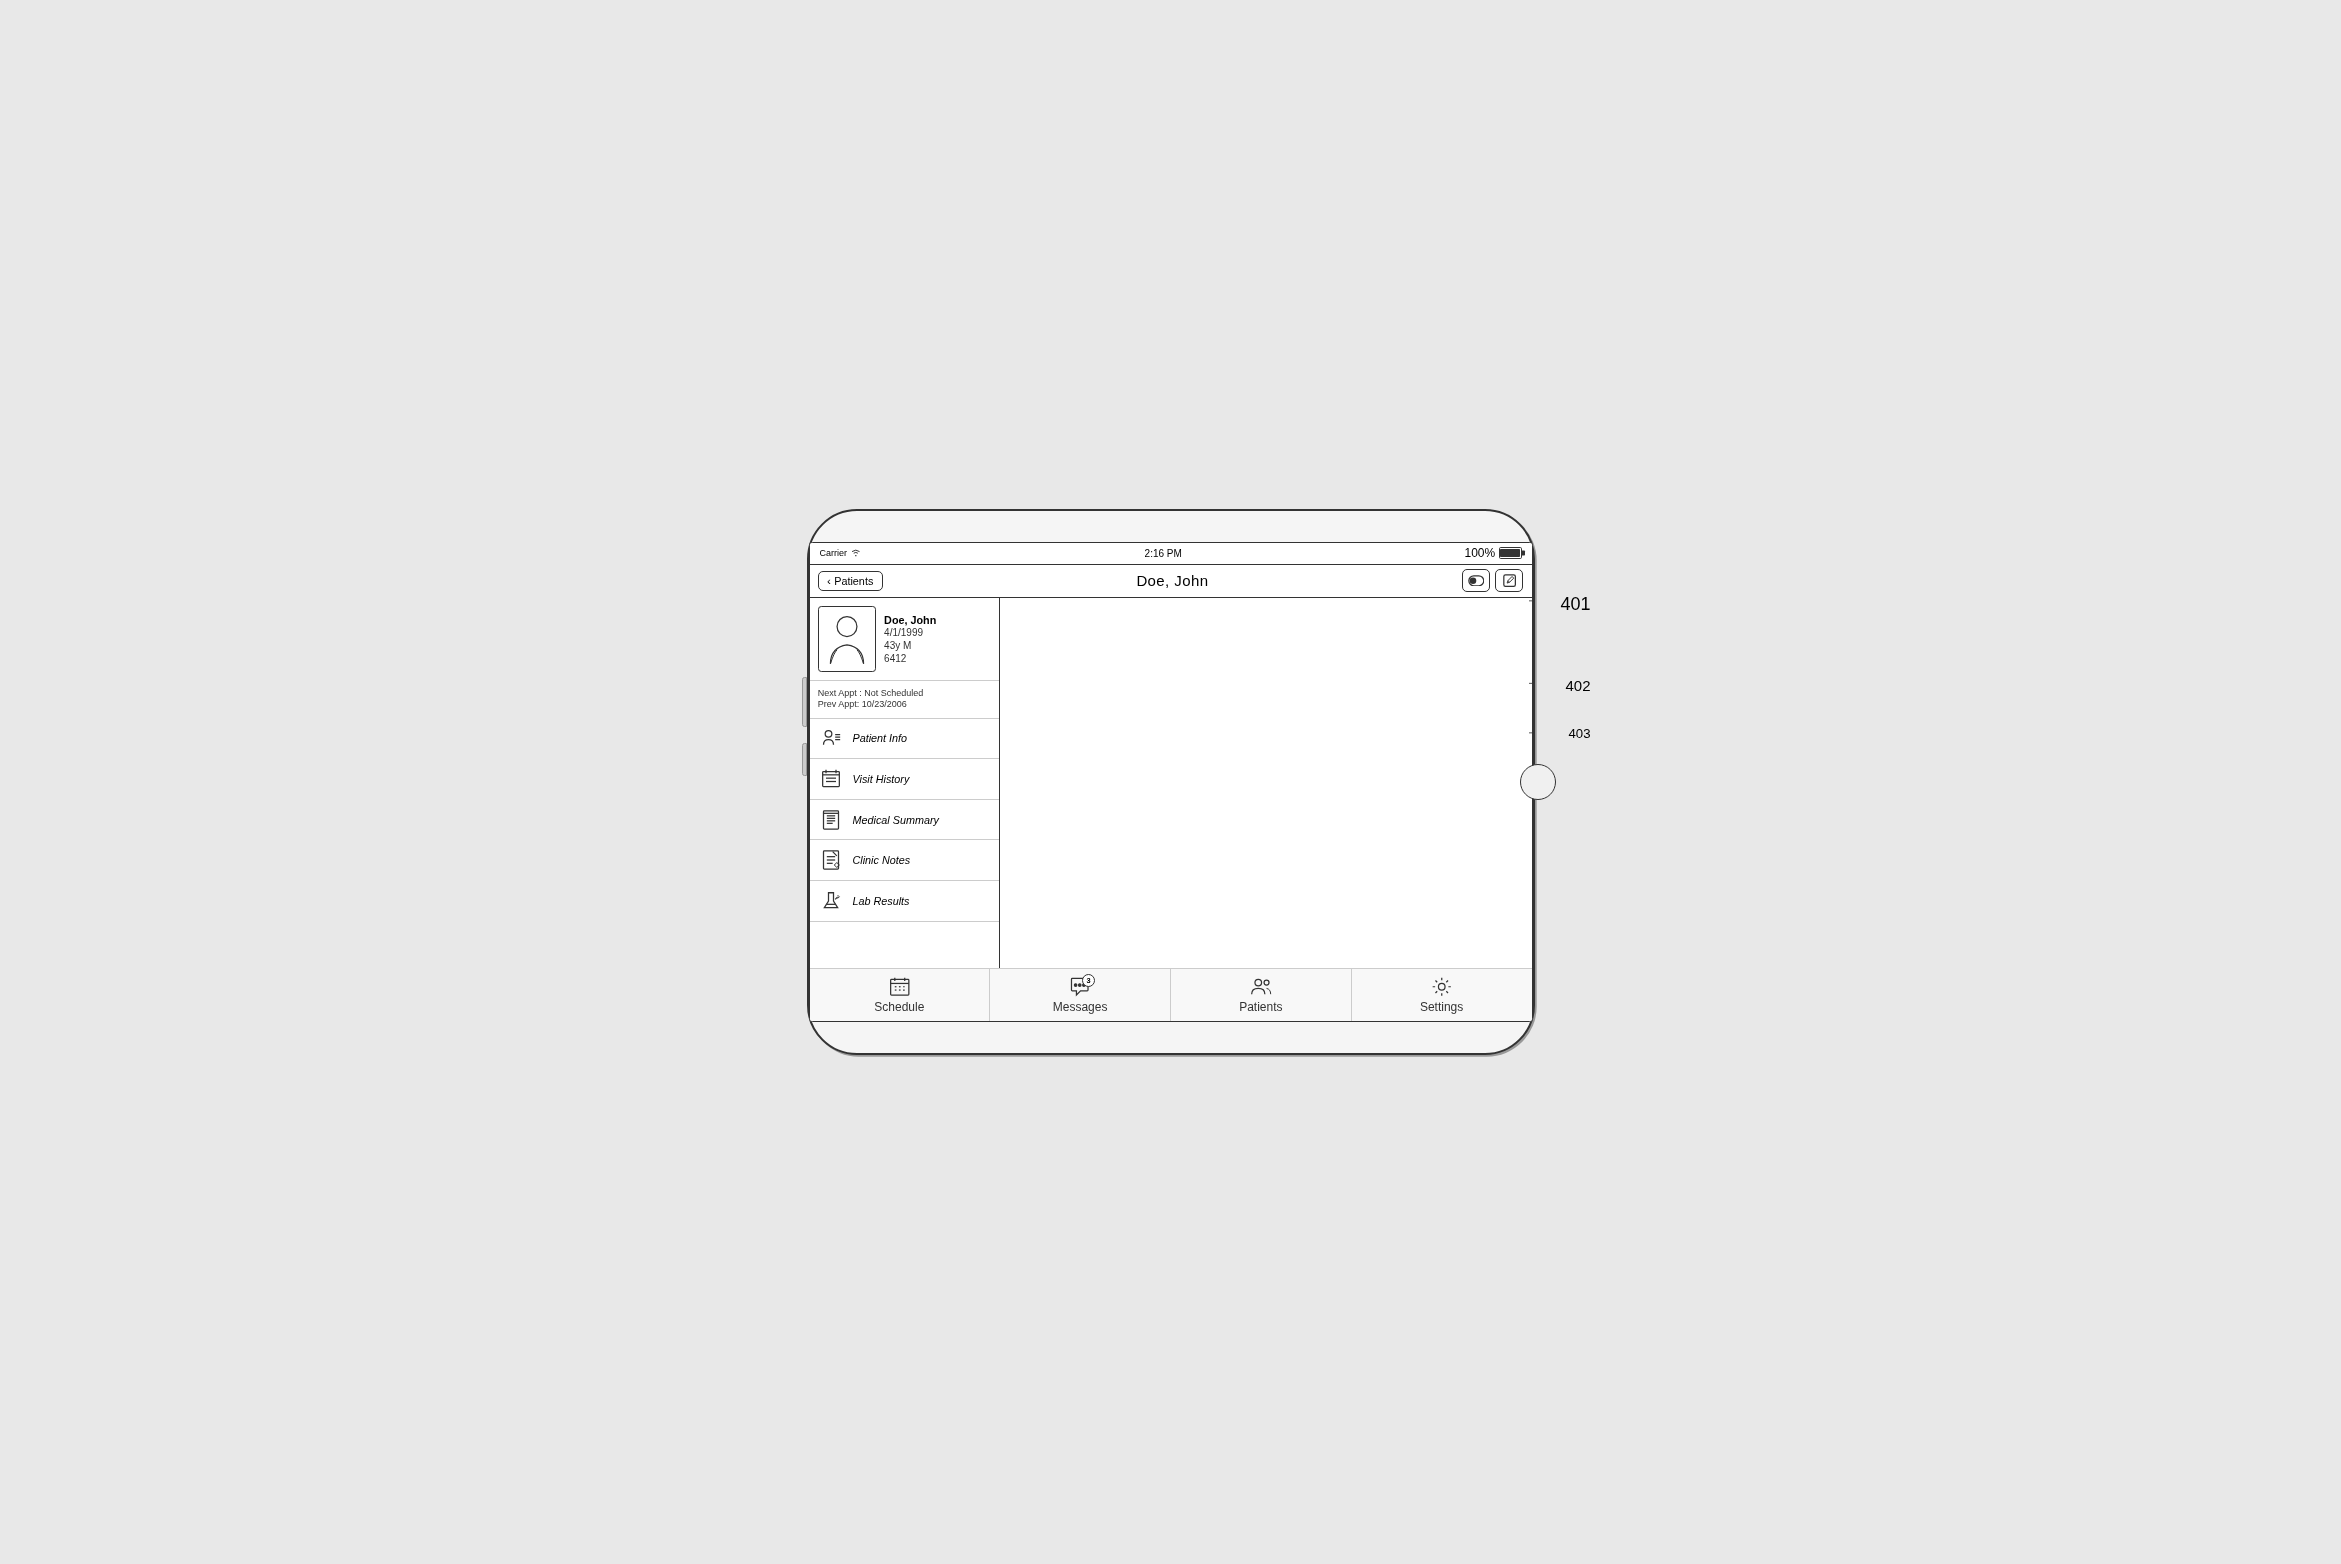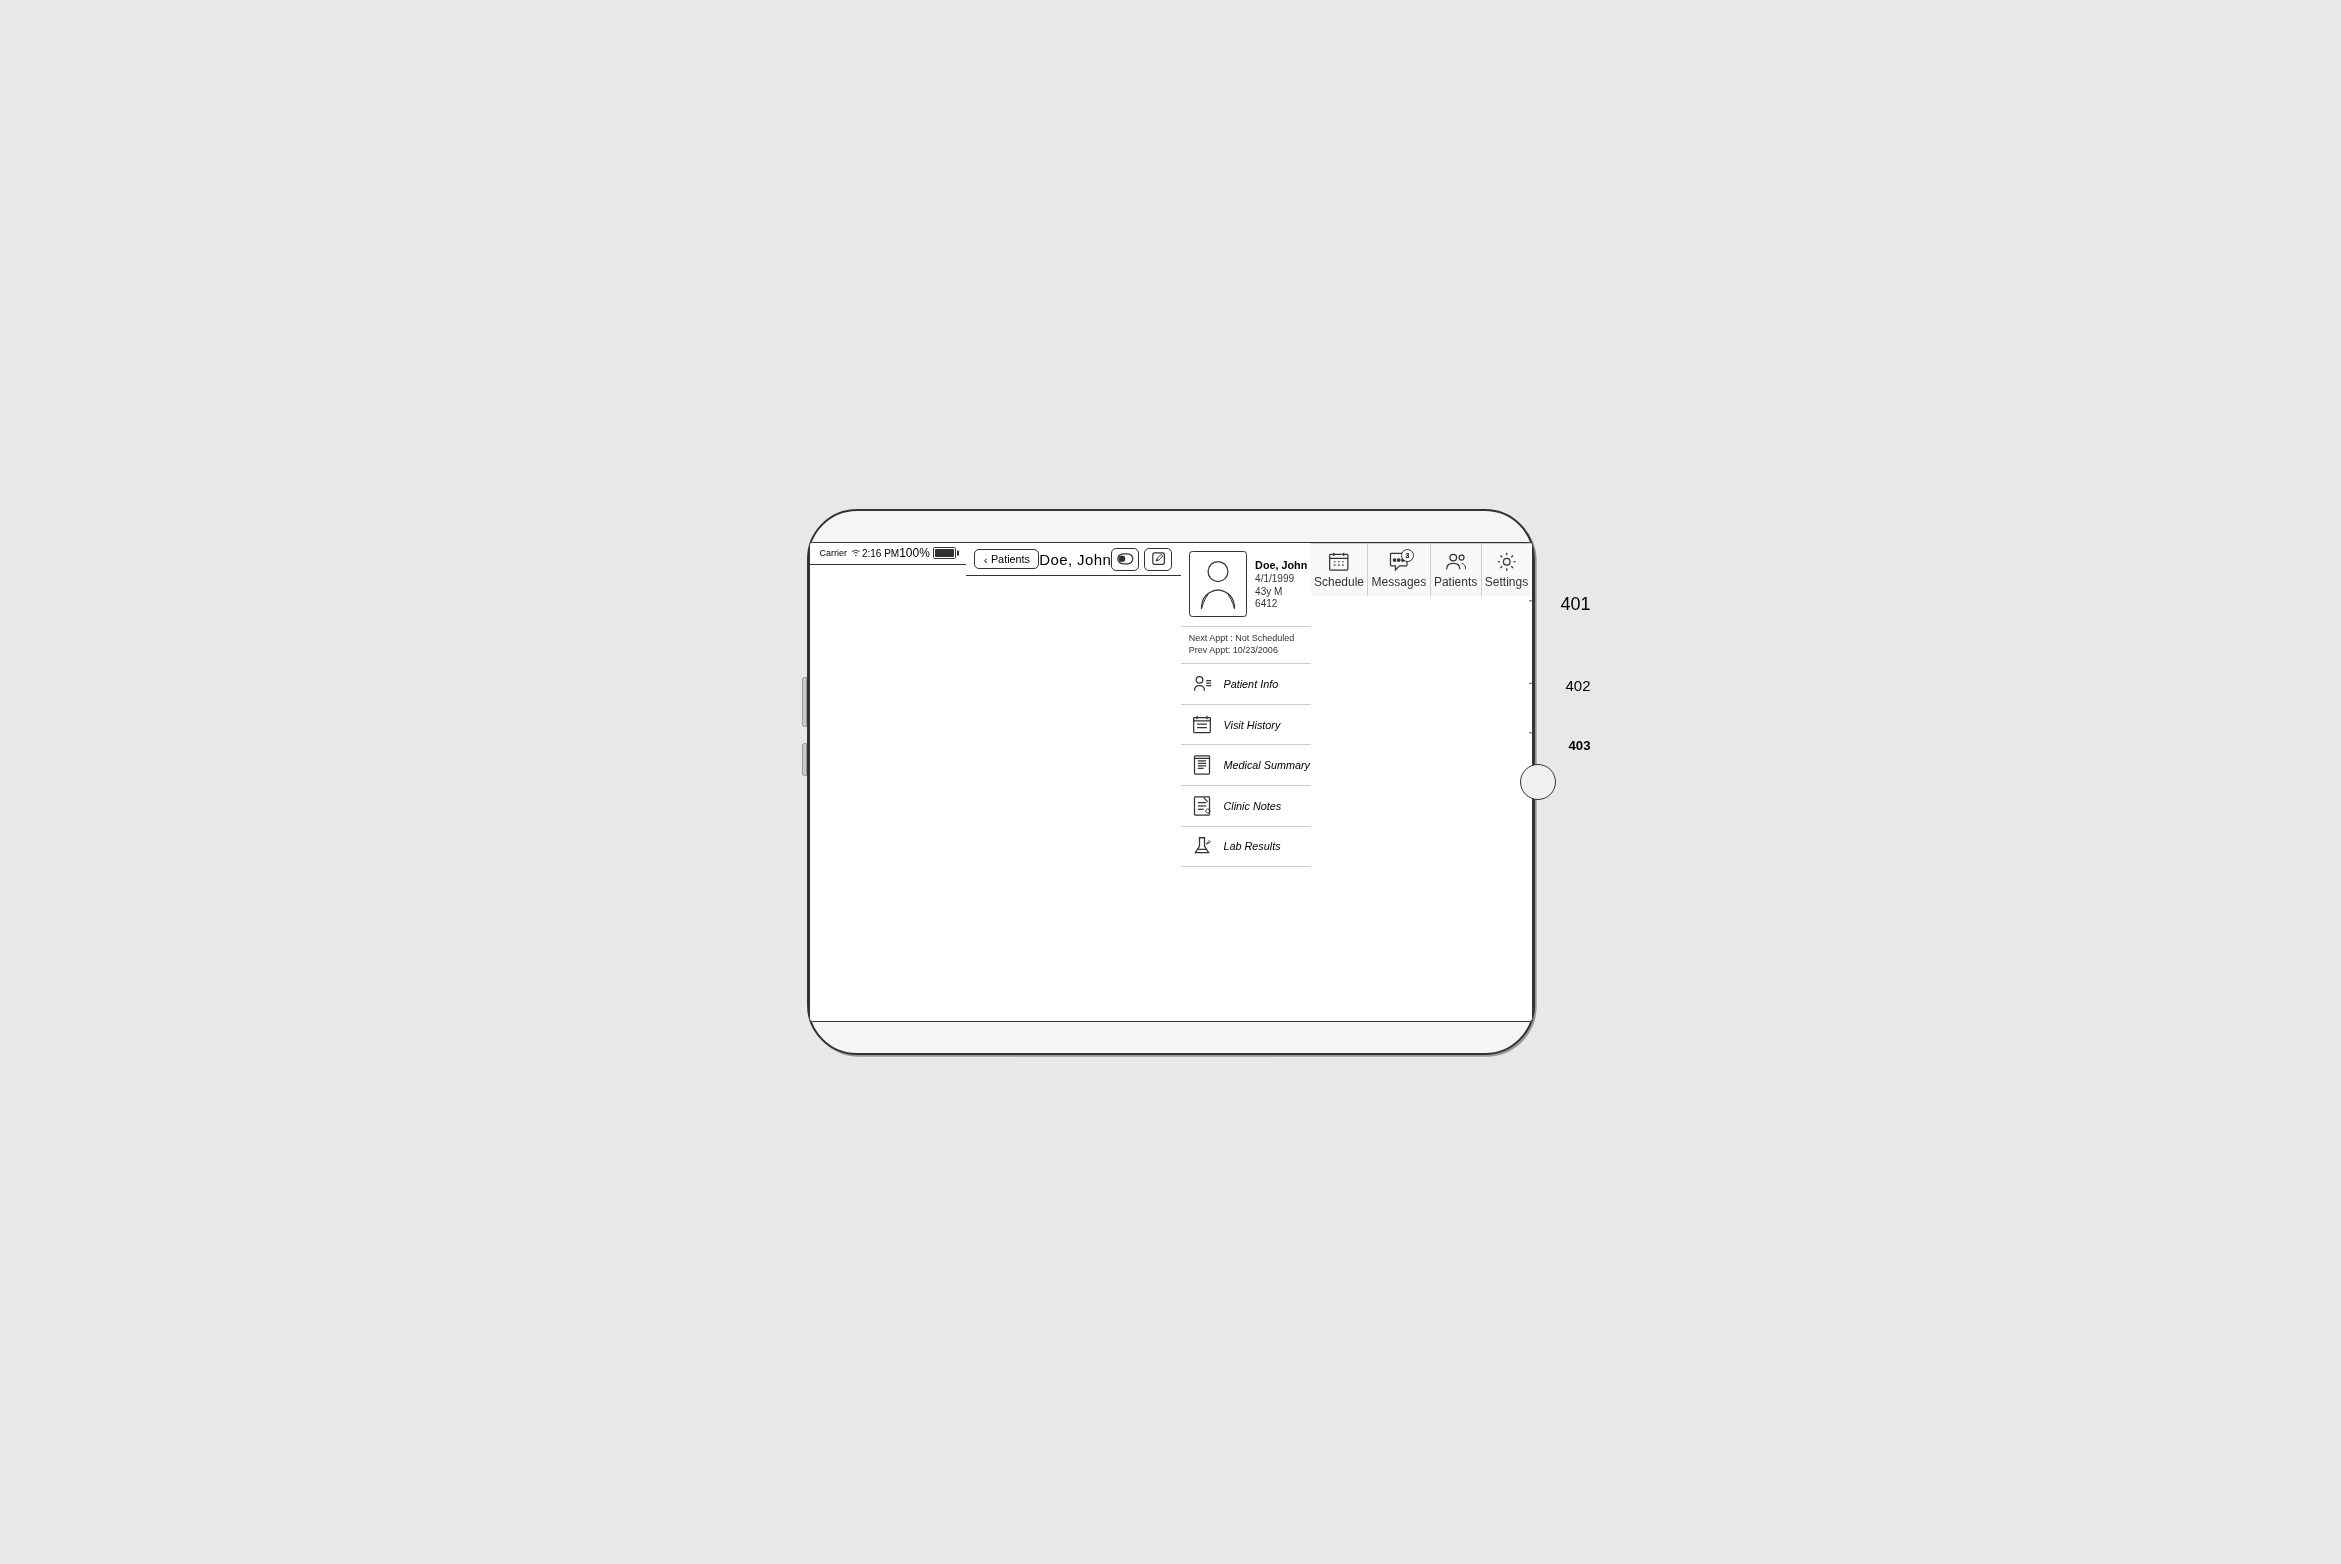--- a/index.html
+++ b/index.html
@@ -71,21 +71,21 @@
     }
 
     
     .screen {
       width: 764px;
       height: 480px;
       background: #fff;
       border: 1.7px solid #333;
       border-radius: 3.3px;
       display: flex;
-      flex-direction: row;
+      flex-direction: column;
       overflow: hidden;
     }
 
     
     .status-bar {
       display: flex;
       justify-content: space-between;
       align-items: center;
       padding: 3.3px 10px;
       border-bottom: 0.8px solid #333;
@@ -533,21 +533,21 @@
             <path d="M13 2 L13 5 M13 21 L13 24 M2 13 L5 13 M21 13 L24 13 M5.4 5.4 L7.5 7.5 M18.5 18.5 L20.6 20.6 M20.6 5.4 L18.5 7.5 M7.5 18.5 L5.4 20.6" stroke="#333" stroke-width="1.5"></path>
           </svg>
           <span class="tab-label">Settings</span>
         </div>
 
       </div>
     </div>
 
     <div style="position:absolute; right:-58px; top:83px; font-size:18px; font-weight:400;">401</div>
     <div style="position:absolute; right:-58px; top:166px; font-size:15px; font-weight:400;">402</div>
-    <div style="position:absolute; right:-58px; top:227px; font-size:13.2px; font-weight:700;">403</div>
+    <div style="position:absolute; right:-58px; top:215px; font-size:13.2px; font-weight:400;">403</div>
 
     <svg style="position:absolute;right:-62px;top:0;width:66px;height:546px;pointer-events:none;" viewBox="0 0 80 660" width="66" height="546">
       <line x1="5" y1="108" x2="5" y2="108" stroke="#333" stroke-width="1"></line>
       <path d="M 0 108 L 5 108" stroke="#333" stroke-width="1"></path>
       <path d="M 0 208 L 5 208" stroke="#333" stroke-width="1"></path>
       <path d="M 0 268 L 5 268" stroke="#333" stroke-width="1"></path>
     </svg>
   </div>
 </div>
 

